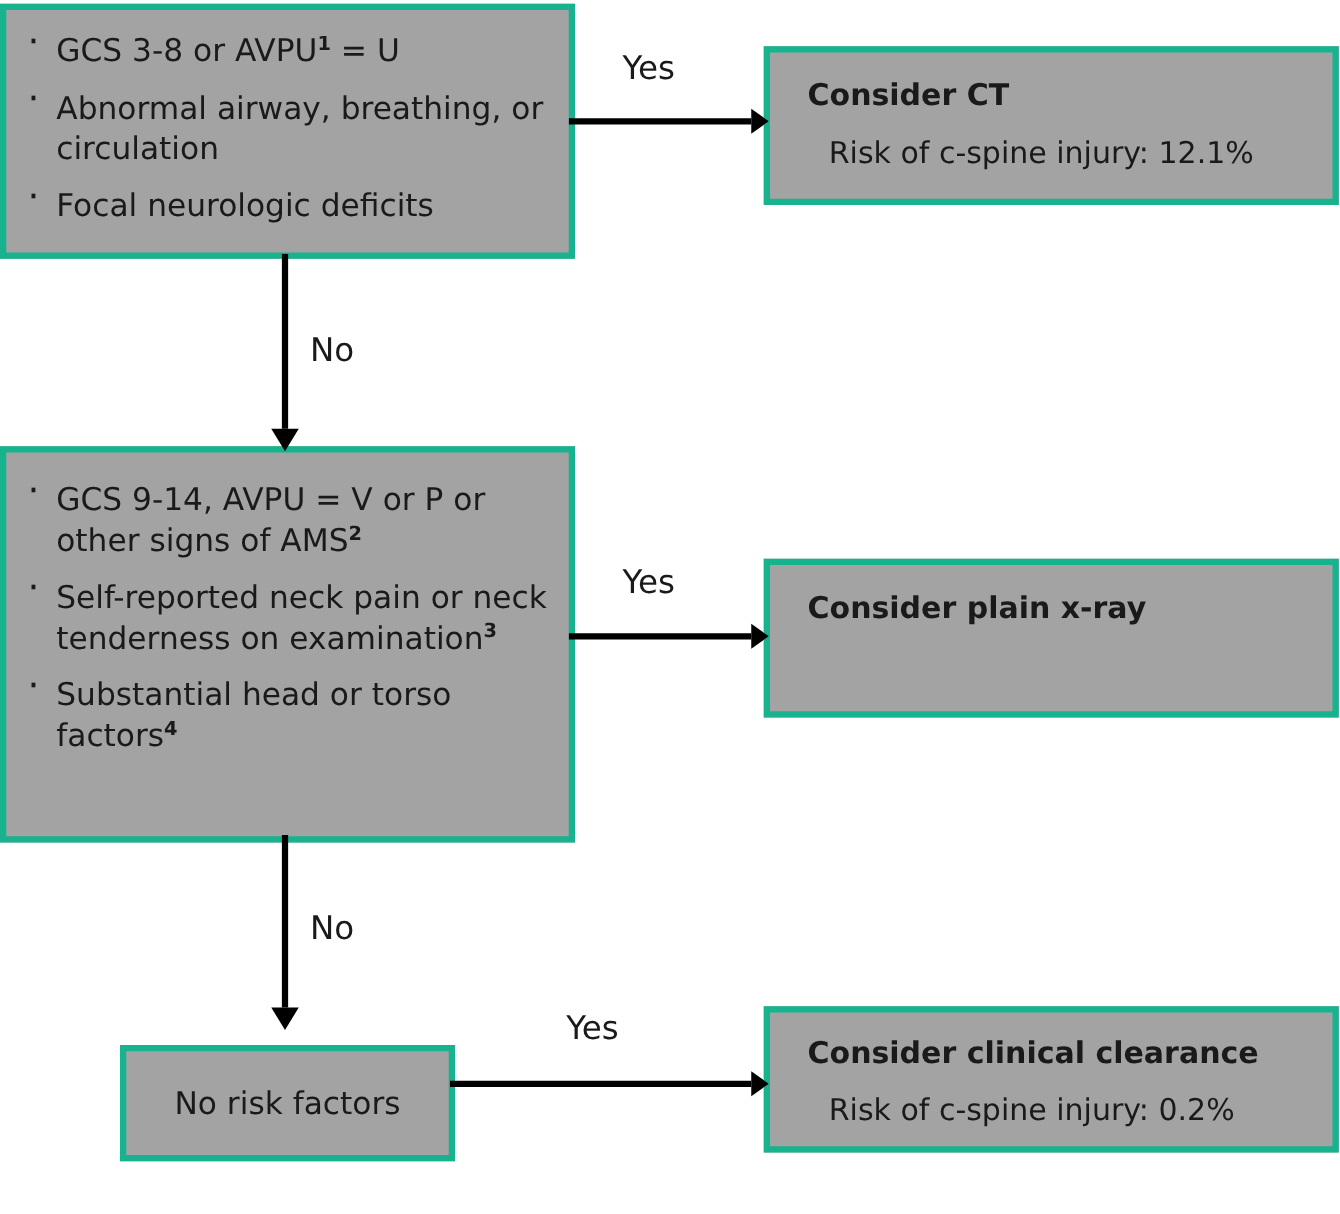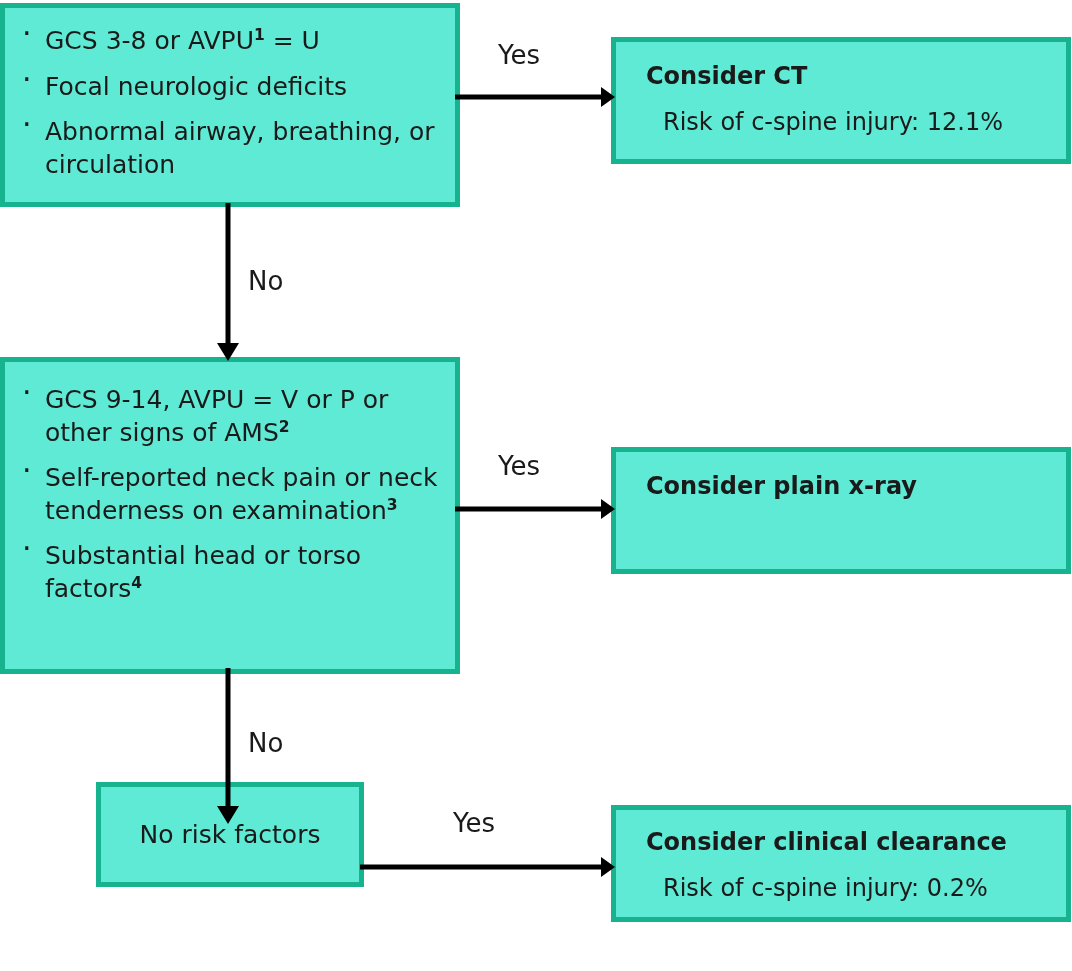--- a/index.html
+++ b/index.html
@@ -8,21 +8,21 @@
     font-family:"DejaVu Sans", sans-serif;
     color:#1a1a1a;
     position:relative;
     overflow:hidden;
   }
   .canvas { position:relative; width:1072px; height:971px; }
 
   .node {
     position:absolute;
     border:5px solid var(--accent,#17b28e);
-    background:#5eead4;
+    background:#a3a3a3;
     box-sizing:border-box;
   }
 
   .criteria-list {
     list-style:none;
     margin:0;
     padding:0;
     font-size:25px;
     line-height:1.30;
   }
@@ -63,21 +63,21 @@
     font-size:26px;
     line-height:1;
     white-space:nowrap;
   }
 
   .arrow { position:absolute; }
 
   
   #box-abc       { left:0px;   top:3px;   width:460px; height:204px; padding:17px 14px 0 10px; }
   #box-ams       { left:0px;   top:357px; width:460px; height:317px; padding:22px 14px 12px 10px; }
-  #box-norisk    { left:96px;  top:782px; width:268px; height:105px;  display:flex; align-items:center; justify-content:center;text-align:right; }
+  #box-norisk    { left:96px;  top:836px; width:268px; height:93px;  display:flex; align-items:center; justify-content:center;text-align:right; }
   #box-ct        { left:611px; top:37px;  width:460px; height:127px; padding:20px 0 18px 30px; }
   #box-xray      { left:611px; top:447px; width:460px; height:127px; padding:20px 0 0 30px; }
   #box-clearance { left:611px; top:805px; width:460px; height:117px; padding:18px 0 0 30px; }
 
   
   #label-yes-1 { left:498px; top:42px; }
   #label-yes-2 { left:498px; top:453px; }
   #label-yes-3 { left:453px; top:810px; }
   #label-no-1  { left:248px; top:268px; }
   #label-no-2  { left:248px; top:730px; }
@@ -90,22 +90,22 @@
   #arrow-no-2  { left:213px; top:668px; width:30px;  height:156px; }
 </style>
 </head>
 <body>
 
 <div class="canvas">
 
   <div class="node" id="box-abc" style="border-color: rgb(23, 178, 142);">
     <ul class="criteria-list">
       <li><span>GCS 3-8 or AVPU</span><sup>1</sup><span> = U</span></li>
+      <li><span>Abnormal airway, breathing, or circulation</span></li>
       <li><span>Focal neurologic deficits</span></li>
-      <li><span>Abnormal airway, breathing, or circulation</span></li>
     </ul>
   </div>
 
   <div class="node" id="box-ams" style="border-color: rgb(23, 178, 142);">
     <ul class="criteria-list">
       <li><span>GCS 9-14, AVPU = V or P or other signs of AMS</span><sup>2</sup></li>
       <li><span>Self-reported neck pain or neck tenderness on examination</span><sup>3</sup></li>
       <li><span>Substantial head or torso factors</span><sup>4</sup></li>
     </ul>
   </div>

